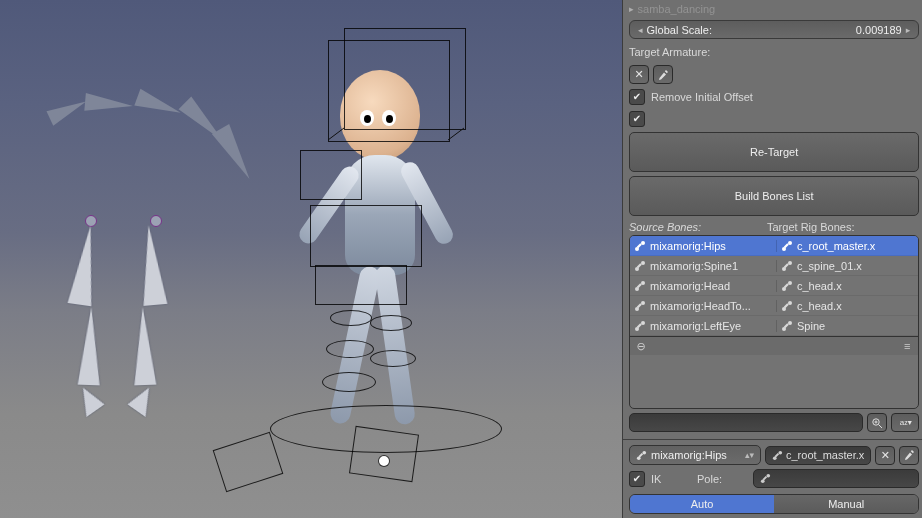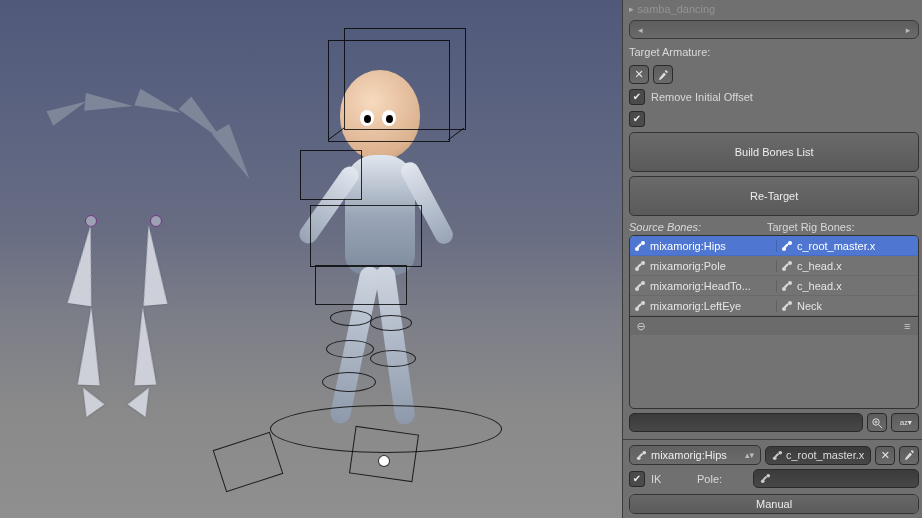--- a/index.html
+++ b/index.html
@@ -148,20 +148,24 @@
   <div class="panel">
 
     <div class="row" style="padding-top:0;padding-bottom:0;opacity:0.6">
       <span class="label" style="font-size:9px">▸</span>
       <span class="label" style="text-decoration:line-through rgba(0,0,0,0);color:#aaa">samba_dancing</span>
     </div>
 
     <div class="row">
       <div class="prop-slider">
         <span class="arr">◂</span>
+        <span style="display:flex;gap:6px;flex:1;justify-content:space-between;padding:0 4px">
+          <span>Global Scale:</span>
+          <span>0.009189</span>
+        </span>
         <span class="arr">▸</span>
       </div>
     </div>
 
     <div class="row">
         <span class="label">Target Armature:</span>
       </div>
 
     <div class="row">
       <div class="iconbox">
@@ -178,24 +182,24 @@
 
     <div class="row" style="gap:6px">
       <div class="chk on"></div>
       <span class="label">Remove Initial Offset</span>
     </div>
     <div class="row" style="gap:6px">
       <div class="chk on"></div>
     </div>
 
     <div class="btn btn-wide">
+        <span>Re-Target</span>
+      </div>
+    <div class="btn btn-wide">
         <span>Build Bones List</span>
-      </div>
-    <div class="btn btn-wide">
-        <span>Re-Target</span>
       </div>
 
     <div class="colhead">
       <div>Source Bones:</div>
       <div>Target Rig Bones:</div>
     </div>
 
     <div class="bone-list" id="boneList">
         <div class="bone-row sel">
           <div class="bone-cell src">
@@ -221,43 +225,43 @@
         </div>
         <div class="bone-row">
           <div class="bone-cell src">
             <span class="boneico" style="color:#d8d8d8">
               <svg width="11" height="11" viewBox="0 0 12 12">
                 <circle cx="3" cy="9" r="2" fill="currentColor"></circle>
                 <circle cx="9" cy="3" r="2" fill="currentColor"></circle>
                 <rect x="3.2" y="4.2" width="5" height="2.2" transform="rotate(-45 6 6)" fill="currentColor"></rect>
               </svg>
             </span>
-            <span>mixamorig:Pole</span>
+            <span>mixamorig:Spine1</span>
           </div>
           <div class="bone-cell tgt">
             <span class="boneico" style="color:#d8d8d8">
               <svg width="11" height="11" viewBox="0 0 12 12">
                 <circle cx="3" cy="9" r="2" fill="currentColor"></circle>
                 <circle cx="9" cy="3" r="2" fill="currentColor"></circle>
                 <rect x="3.2" y="4.2" width="5" height="2.2" transform="rotate(-45 6 6)" fill="currentColor"></rect>
               </svg>
             </span>
-            <span>c_head.x</span>
+            <span>c_spine_01.x</span>
           </div>
         </div>
         <div class="bone-row">
           <div class="bone-cell src">
             <span class="boneico" style="color:#d8d8d8">
               <svg width="11" height="11" viewBox="0 0 12 12">
                 <circle cx="3" cy="9" r="2" fill="currentColor"></circle>
                 <circle cx="9" cy="3" r="2" fill="currentColor"></circle>
                 <rect x="3.2" y="4.2" width="5" height="2.2" transform="rotate(-45 6 6)" fill="currentColor"></rect>
               </svg>
             </span>
-            <span>mixamorig:HeadTo...</span>
+            <span>mixamorig:Head</span>
           </div>
           <div class="bone-cell tgt">
             <span class="boneico" style="color:#d8d8d8">
               <svg width="11" height="11" viewBox="0 0 12 12">
                 <circle cx="3" cy="9" r="2" fill="currentColor"></circle>
                 <circle cx="9" cy="3" r="2" fill="currentColor"></circle>
                 <rect x="3.2" y="4.2" width="5" height="2.2" transform="rotate(-45 6 6)" fill="currentColor"></rect>
               </svg>
             </span>
             <span>c_head.x</span>
@@ -265,31 +269,53 @@
         </div>
         <div class="bone-row">
           <div class="bone-cell src">
             <span class="boneico" style="color:#d8d8d8">
               <svg width="11" height="11" viewBox="0 0 12 12">
                 <circle cx="3" cy="9" r="2" fill="currentColor"></circle>
                 <circle cx="9" cy="3" r="2" fill="currentColor"></circle>
                 <rect x="3.2" y="4.2" width="5" height="2.2" transform="rotate(-45 6 6)" fill="currentColor"></rect>
               </svg>
             </span>
+            <span>mixamorig:HeadTo...</span>
+          </div>
+          <div class="bone-cell tgt">
+            <span class="boneico" style="color:#d8d8d8">
+              <svg width="11" height="11" viewBox="0 0 12 12">
+                <circle cx="3" cy="9" r="2" fill="currentColor"></circle>
+                <circle cx="9" cy="3" r="2" fill="currentColor"></circle>
+                <rect x="3.2" y="4.2" width="5" height="2.2" transform="rotate(-45 6 6)" fill="currentColor"></rect>
+              </svg>
+            </span>
+            <span>c_head.x</span>
+          </div>
+        </div>
+        <div class="bone-row">
+          <div class="bone-cell src">
+            <span class="boneico" style="color:#d8d8d8">
+              <svg width="11" height="11" viewBox="0 0 12 12">
+                <circle cx="3" cy="9" r="2" fill="currentColor"></circle>
+                <circle cx="9" cy="3" r="2" fill="currentColor"></circle>
+                <rect x="3.2" y="4.2" width="5" height="2.2" transform="rotate(-45 6 6)" fill="currentColor"></rect>
+              </svg>
+            </span>
             <span>mixamorig:LeftEye</span>
           </div>
           <div class="bone-cell tgt">
             <span class="boneico" style="color:#d8d8d8">
               <svg width="11" height="11" viewBox="0 0 12 12">
                 <circle cx="3" cy="9" r="2" fill="currentColor"></circle>
                 <circle cx="9" cy="3" r="2" fill="currentColor"></circle>
                 <rect x="3.2" y="4.2" width="5" height="2.2" transform="rotate(-45 6 6)" fill="currentColor"></rect>
               </svg>
             </span>
-            <span>Neck</span>
+            <span>Spine</span>
           </div>
         </div>
         <div class="list-footer">
           <div class="mini">⊖</div>
           <div style="flex:1"></div>
           <div class="mini">≡</div>
         </div>
       </div>
 
     <div class="filterbox">
@@ -357,19 +383,22 @@
               <circle cx="3" cy="9" r="2" fill="#ccc"></circle>
               <circle cx="9" cy="3" r="2" fill="#ccc"></circle>
               <rect x="3.2" y="4.2" width="5" height="2.2" transform="rotate(-45 6 6)" fill="#ccc"></rect>
             </svg>
           </span>
         <span></span>
       </div>
     </div>
 
     <div class="splitbtns">
+      <div class="active">
+          <span>Auto</span>
+        </div>
       <div class="inactive">
           <span>Manual</span>
         </div>
     </div>
 
   </div>
 </div>
 
 </body></html>

